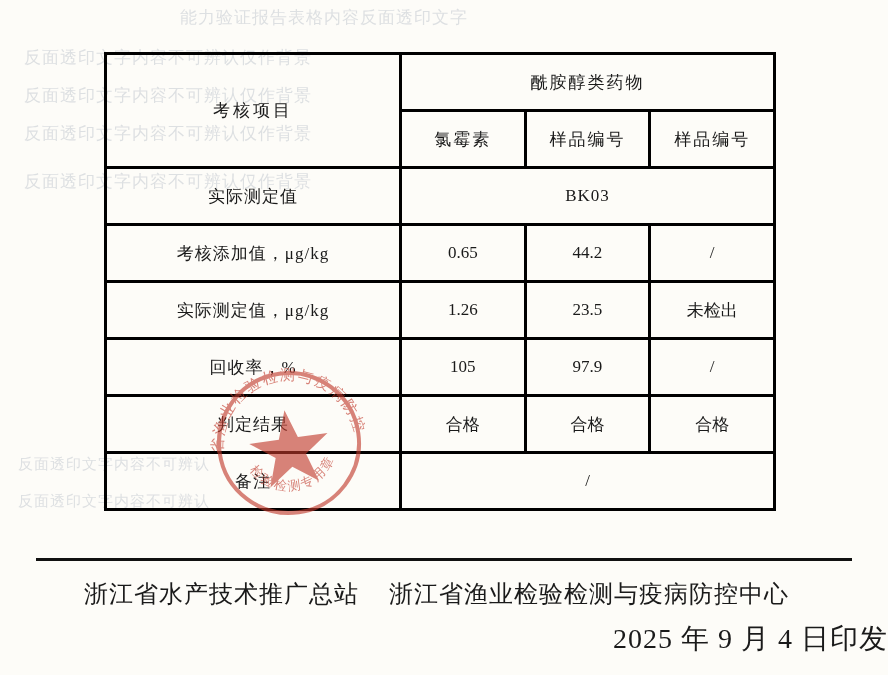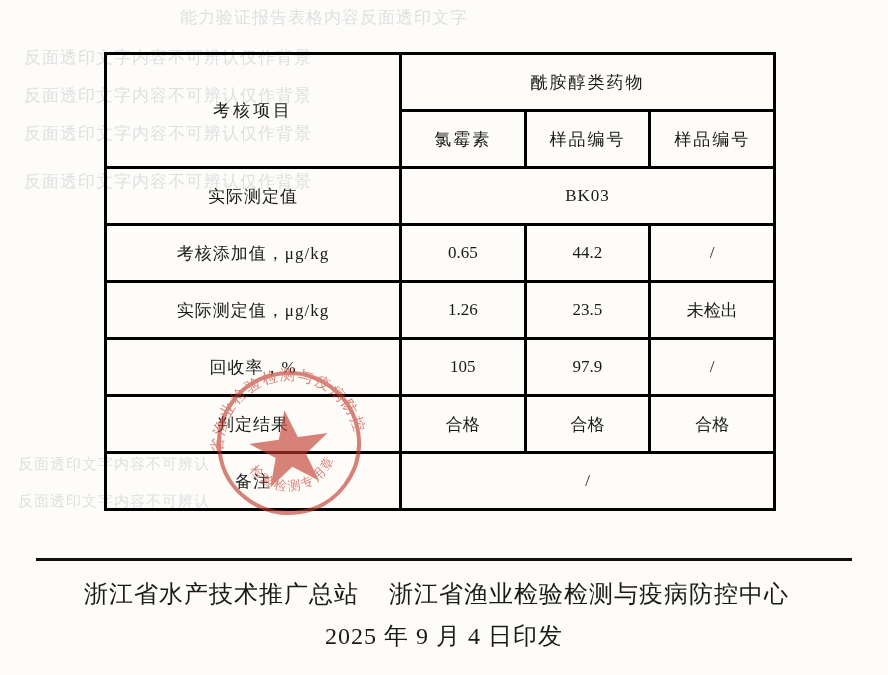--- a/index.html
+++ b/index.html
@@ -110,22 +110,22 @@
     font-size: 24px;
     letter-spacing: 1px;
     margin-left: 32px;
   }
   .footer-line1 .org1 { margin-right: 30px; }
   .footer-line2 {
     position: absolute;
     top: 620px;
     left: 0;
     width: 888px;
-    text-align: center;
-    font-size: 24px;
+    text-align: right;
+    font-size: 28px;
     letter-spacing: 1px;
   }
 </style>
 </head>
 <body>
 
 <div class="page">
 
   <div class="bleed b1">能力验证报告表格内容反面透印文字</div>
   <div class="bleed b2">反面透印文字内容不可辨认仅作背景</div>

